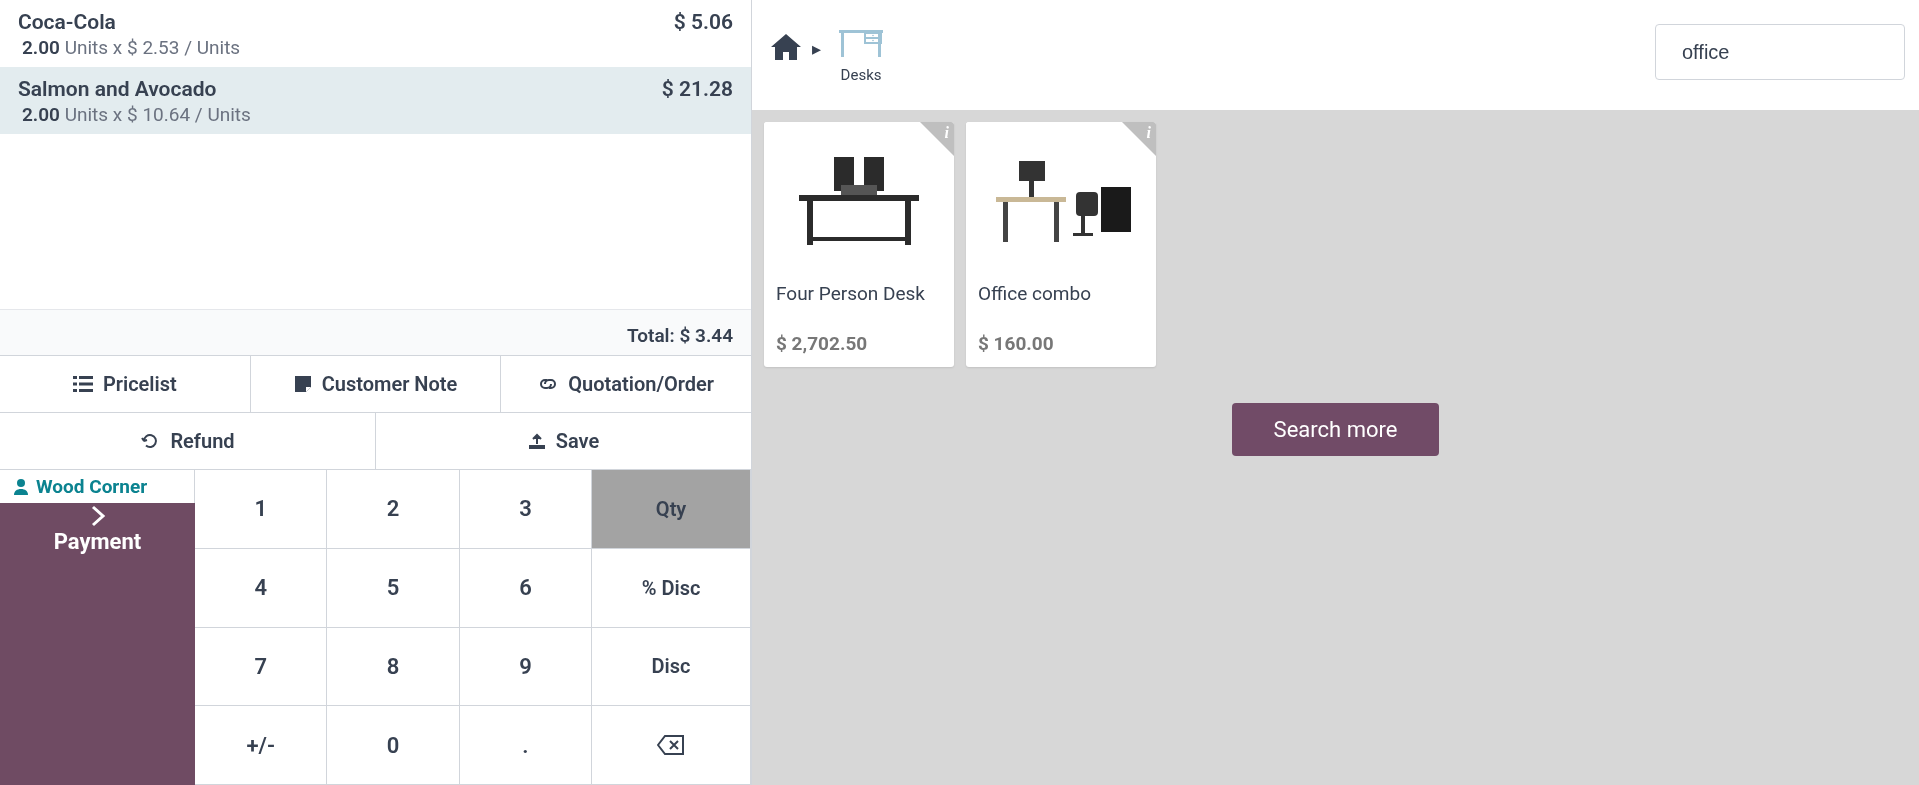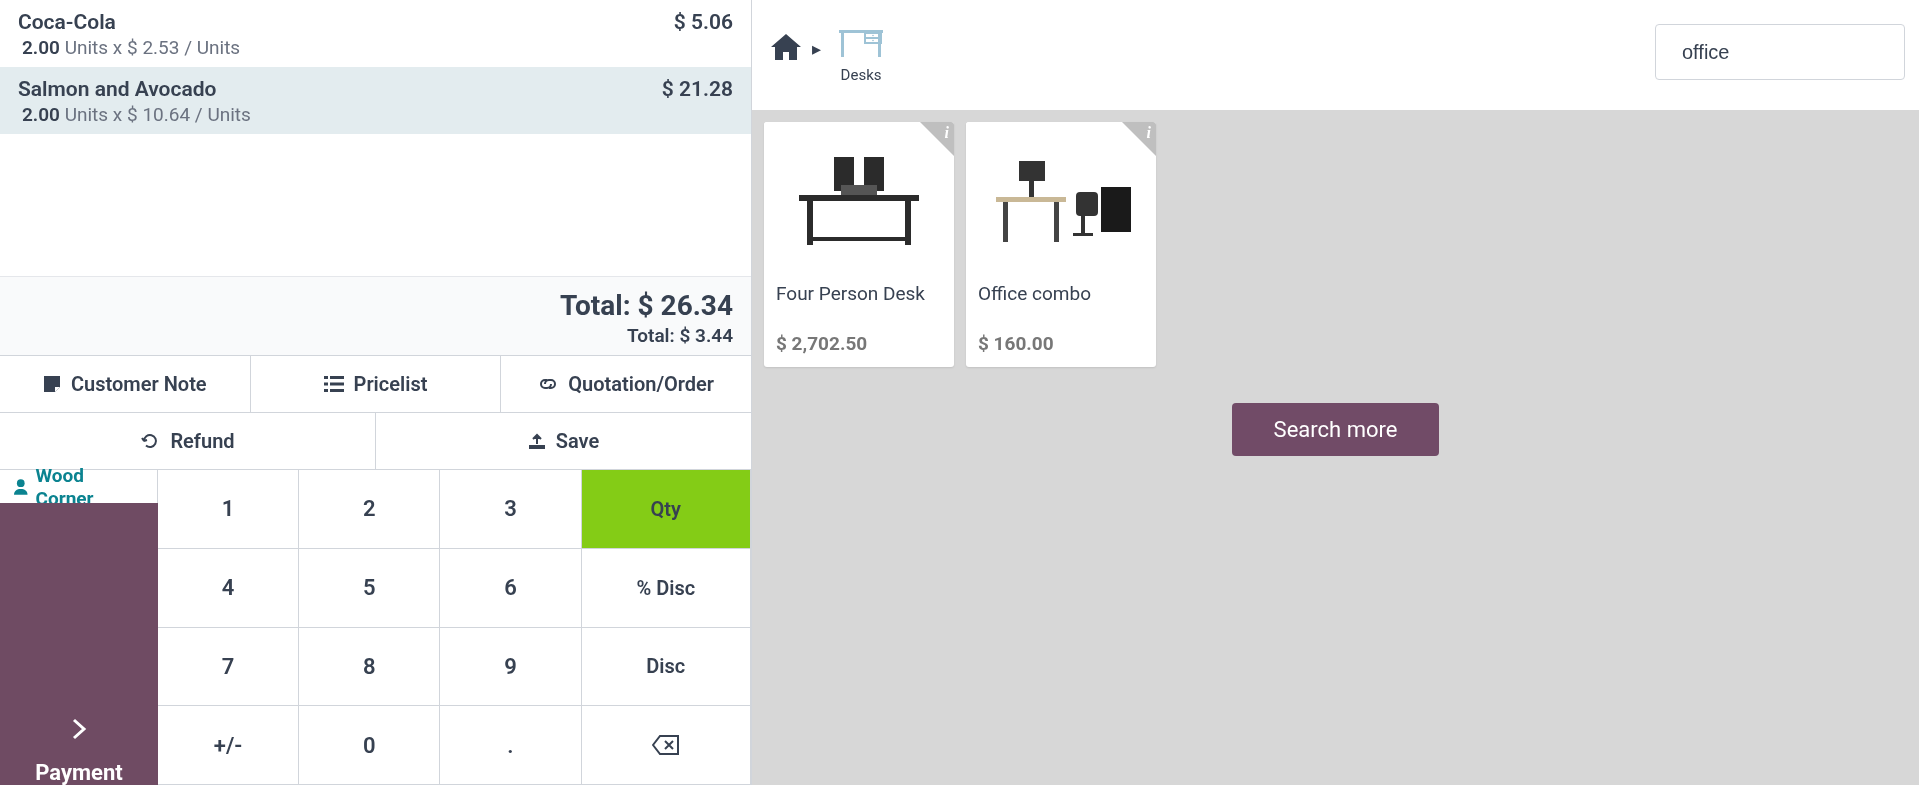--- a/index.html
+++ b/index.html
@@ -15,28 +15,28 @@
 .order-line-detail .qty-strong { font-weight: 600; color: #374151; margin-left: 4px; }
 .spacer { flex: 1; }
 .totals { background: #f9fafb; padding: 12px 18px 8px 18px; text-align: right; border-top: 1px solid #e5e7eb; }
 .totals .total-line { font-weight: 700; font-size: 28px; color: #374151; }
 .totals .taxes-line { font-weight: 600; font-size: 19px; color: #374151; margin-top: 2px; }
 .action-row { display: flex; border-top: 1px solid #d1d5db; }
 .action-btn { flex: 1; display: flex; align-items: center; justify-content: center; padding: 16px 4px; font-weight: 600; font-size: 20px; color: #374151; background: #fff; border-right: 1px solid #d1d5db; cursor: pointer; gap: 10px; }
 .action-btn:last-child { border-right: none; }
 .action-row2 .action-btn { font-size: 20px; }
 .bottom-area { display: flex; border-top: 1px solid #d1d5db; height: 316px; }
-.left-col { width: 158px; display: flex; flex-direction: column; }
+.left-col { width: 195px; display: flex; flex-direction: column; }
 .customer-cell { height: 33px; display: flex; align-items: center; padding: 0 14px; font-weight: 700; font-size: 19px; color: #0b8390; gap: 8px; border-right: 1px solid #d1d5db; }
 .customer-cell svg { fill: #0b8390; }
-.payment-btn { flex: 1; background: #6f4b63; color: #fff; display: flex; flex-direction: column; align-items: center; justify-content: flex-end; gap: 18px; font-weight: 700; font-size: 22px; cursor: pointer; }
+.payment-btn { flex: 1; background: #6f4b63; color: #fff; display: flex; flex-direction: column; align-items: center; justify-content: flex-start; font-weight: 700; font-size: 22px; cursor: pointer; }
 .keypad { flex: 1; display: grid; grid-template-columns: repeat(3, 1fr) 1.2fr; grid-template-rows: repeat(4, 1fr); }
 .key { display: flex; align-items: center; justify-content: center; font-size: 22px; font-weight: 600; color: #374151; border-right: 1px solid #d1d5db; border-bottom: 1px solid #d1d5db; background: #fff; cursor: pointer; }
 .key.mode { font-size: 20px; }
-.key.mode.active { background: #84cc16; }
+.key.mode.active { background: #a3a3a3; }
 .right-panel { flex: 1; display: flex; flex-direction: column; background: #d7d7d7; }
 .right-header { background: #fff; height: 110px; display: flex; align-items: flex-start; padding: 10px 14px 0 14px; position: relative; }
 .home-icon-box { width: 40px; display: flex; align-items: center; justify-content: center; padding-top: 22px; }
 .chevron-sep { padding-top: 28px; margin: 0 6px; color: #374151; font-size: 18px; }
 .category-box { display: flex; flex-direction: column; align-items: center; padding: 4px 6px; }
 .category-svg { width: 56px; height: 48px; }
 .category-label { font-size: 15px; color: #374151; margin-top: 4px; }
 .search-wrap { margin-left: auto; width: 250px; height: 56px; border: 1px solid #d1d5db; border-radius: 4px; display: flex; align-items: center; padding: 4px 14px; background: #fff; margin-top: 14px; gap: 12px; }
 .search-wrap input { flex: 1; border: none; outline: none; font-size: 20px; color: #374151; background: transparent; }
 .products-area { padding: 12px; display: flex; gap: 12px; flex-wrap: wrap; align-content: flex-start; }
@@ -77,48 +77,44 @@
         <span>Units</span> x
         <span>$ 10.64</span> /
         <span>Units</span>
       </div>
     </div>
   </div>
 
   <div class="spacer"></div>
 
   <div class="totals">
-    <div class="total-line">
-      <span>Total:</span>
-      <span>$ 26.34</span>
-    </div>
     <div class="taxes-line">
       <span>Total:</span>
       <span>$ 3.44</span>
     </div>
   </div>
 
   <div class="action-row">
-    <div class="action-btn">
-      <svg width="18" height="18" viewBox="0 0 18 18">
-          <path d="M1 1h16v11l-5 5H1z" fill="#374151"></path>
-          <path d="M12 12h5l-5 5z" fill="#fff"></path>
-        </svg>
-      <span>Customer Note</span>
-    </div>
     <div class="action-btn">
       <svg width="20" height="18" viewBox="0 0 20 18">
           <rect x="0" y="1" width="4" height="3" fill="#374151"></rect>
           <rect x="6" y="1" width="14" height="3" fill="#374151"></rect>
           <rect x="0" y="7.5" width="4" height="3" fill="#374151"></rect>
           <rect x="6" y="7.5" width="14" height="3" fill="#374151"></rect>
           <rect x="0" y="14" width="4" height="3" fill="#374151"></rect>
           <rect x="6" y="14" width="14" height="3" fill="#374151"></rect>
         </svg>
       <span>Pricelist</span>
+    </div>
+    <div class="action-btn">
+      <svg width="18" height="18" viewBox="0 0 18 18">
+          <path d="M1 1h16v11l-5 5H1z" fill="#374151"></path>
+          <path d="M12 12h5l-5 5z" fill="#fff"></path>
+        </svg>
+      <span>Customer Note</span>
     </div>
     <div class="action-btn">
       <svg width="20" height="18" viewBox="0 0 20 18">
           <path d="M7 9a4 4 0 0 1 4-4h2a4 4 0 0 1 0 8h-2M13 9a4 4 0 0 1-4 4H7a4 4 0 0 1 0-8h2" stroke="#374151" stroke-width="2" fill="none"></path>
         </svg>
       <span>Quotation/Order</span>
     </div>
   </div>
 
   <div class="action-row action-row2">

